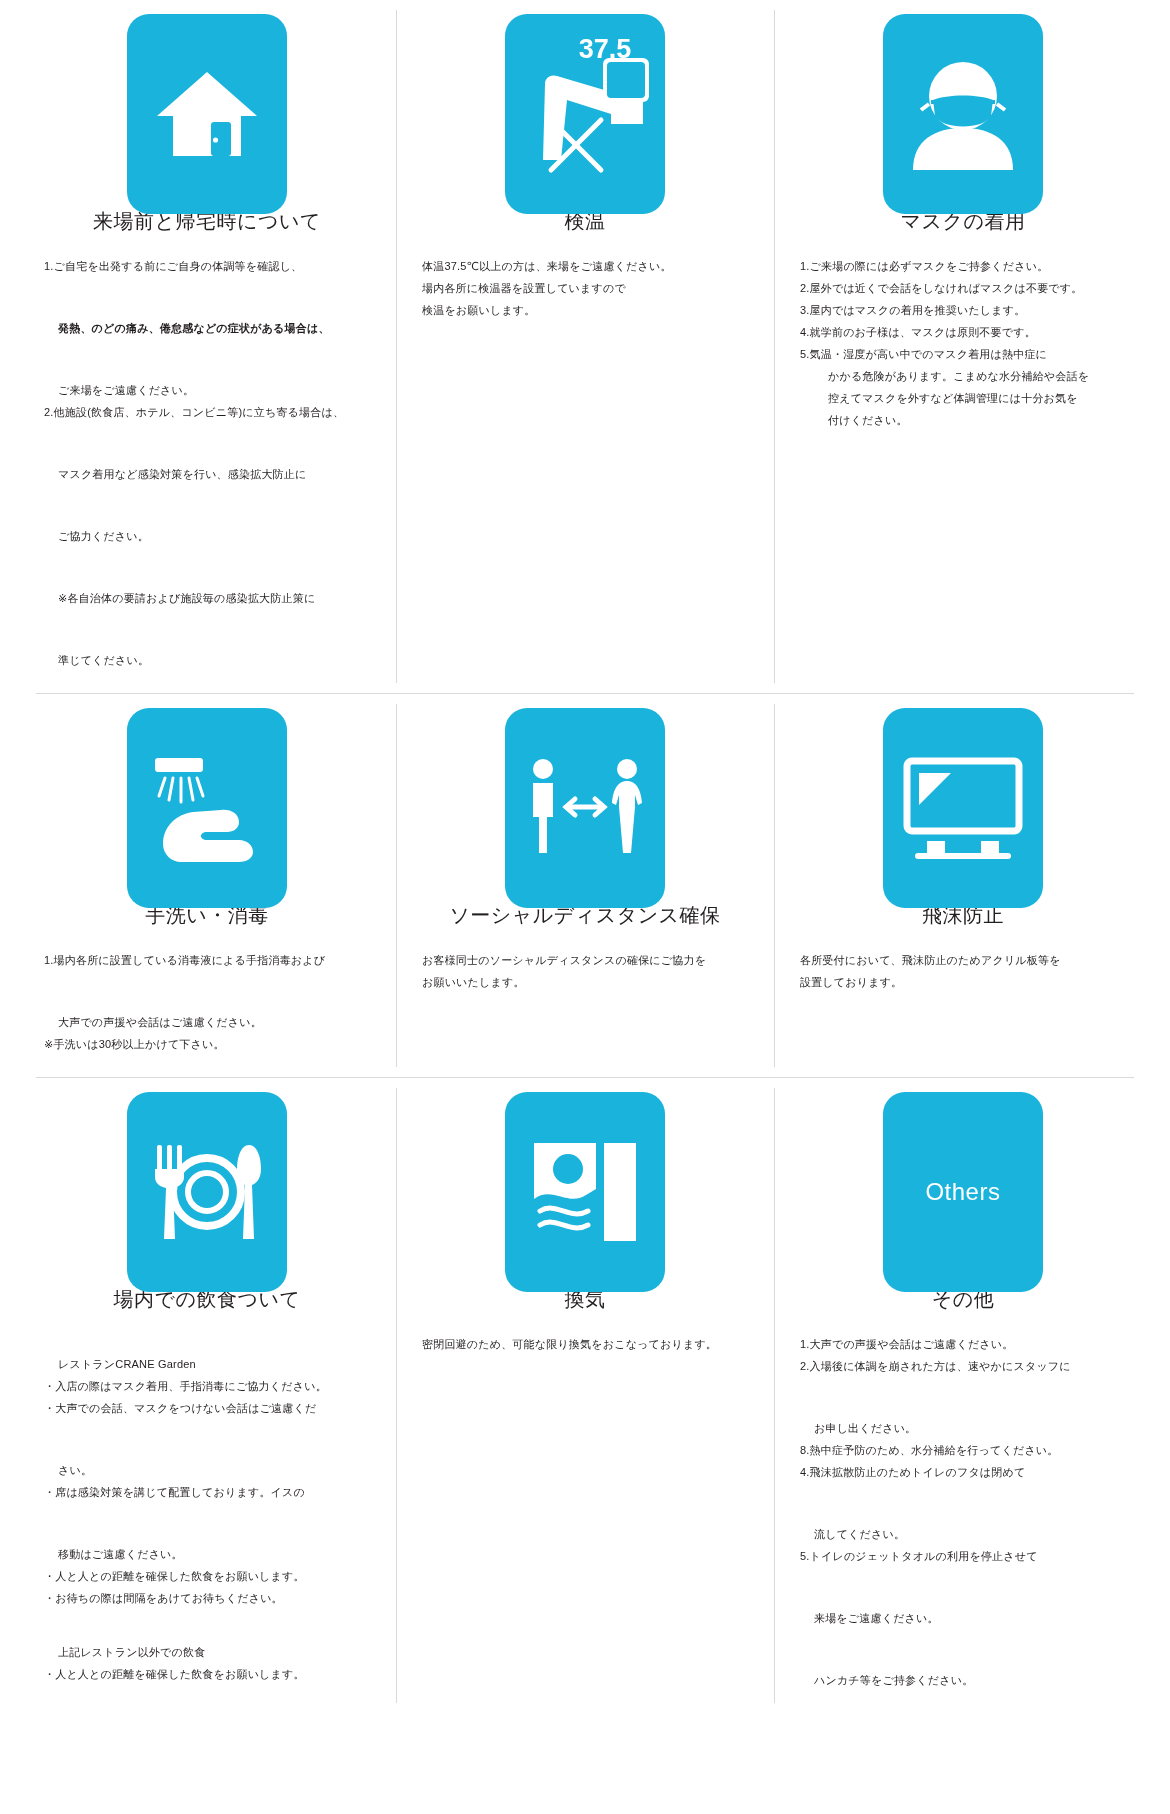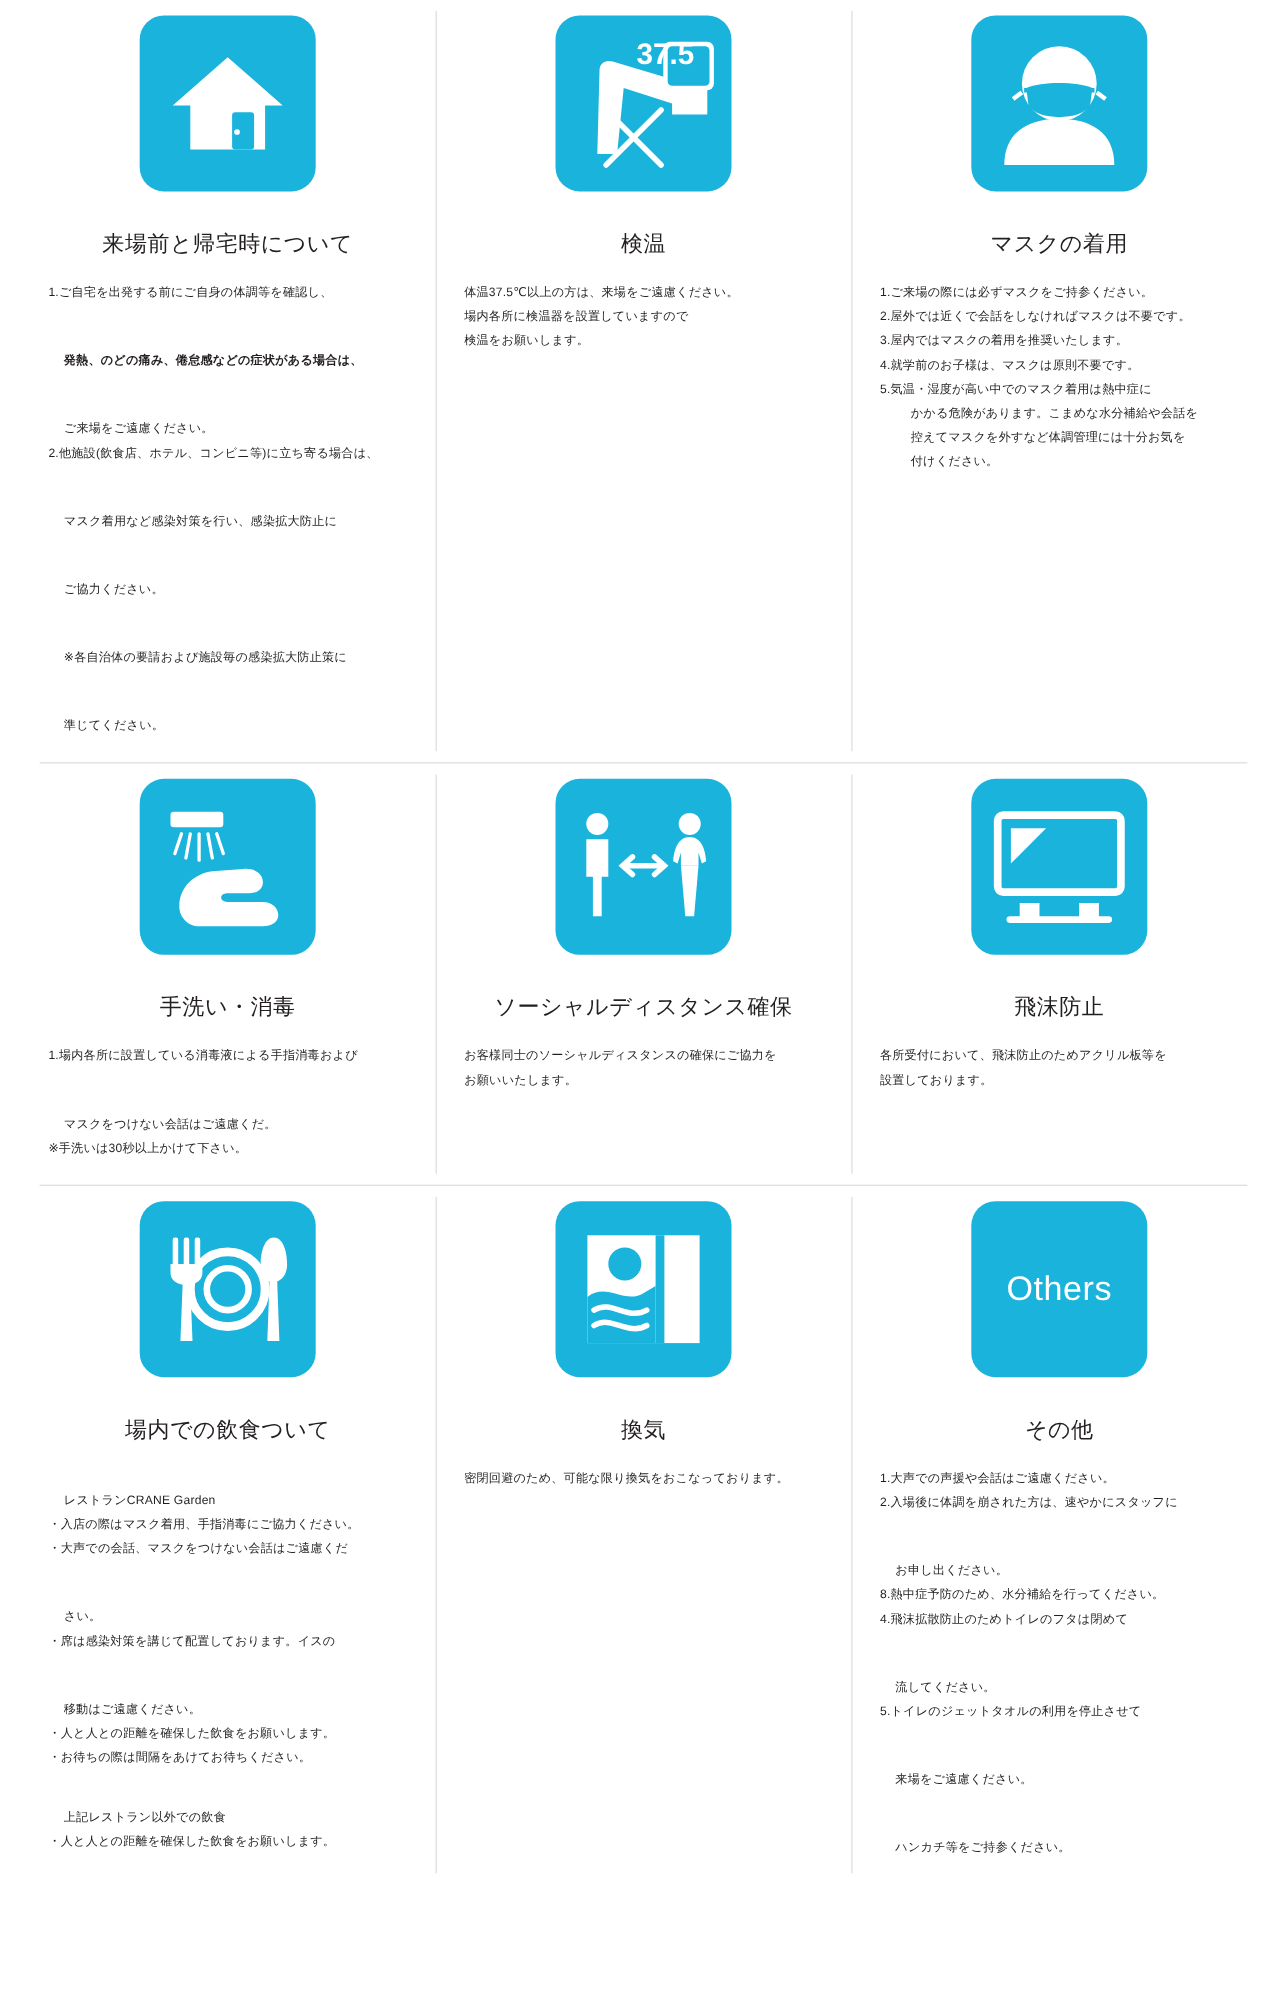--- a/index.html
+++ b/index.html
@@ -44,32 +44,32 @@
     background: #d9d9d9;
   }
   .icon-wrap {
     display: flex;
     justify-content: center;
     align-items: flex-start;
     height: 172px;
   }
   .icon-box {
     width: 160px;
-    height: 160px;
+    height: 200px;
     border-radius: 22px;
     background: #19b3dc;
     display: flex;
     align-items: center;
     justify-content: center;
     position: relative;
   }
   .icon-box svg { display: block; }
   .icon-others-text {
     color: #ffffff;
-    font-size: 31px;
+    font-size: 24px;
     letter-spacing: 0.5px;
     font-family: "Liberation Sans", sans-serif;
   }
   .cell-title {
     text-align: center;
     font-size: 20px;
     margin: 22px 0 20px 0;
     color: #231f20;
     letter-spacing: 0.5px;
   }
@@ -186,21 +186,21 @@
               <line x1="42" y1="30" x2="46" y2="52"></line>
               <line x1="50" y1="30" x2="56" y2="48"></line>
             </g>
             <path d="M16 96 C16 78 30 66 46 64 L74 62 C84 61 92 66 92 74 C92 80 87 84 80 84 L60 84 C56 84 54 86 54 88 C54 90 56 92 60 92 L92 92 C100 92 106 97 106 104 C106 110 100 114 92 114 L34 114 C24 114 16 106 16 96 Z" fill="#ffffff"></path>
           </svg>
         </div>
       </div>
       <div class="cell-title">手洗い・消毒</div>
       <div class="body-text">
         <div class="line">1.場内各所に設置している消毒液による手指消毒および</div>
-        <div class="line indent1">マスクをつけない会話はご遠慮くだ。</div>
+        <div class="line indent1">大声での声援や会話はご遠慮ください。</div>
         <div class="line">※手洗いは30秒以上かけて下さい。</div>
       </div>
     </div>
 
     <div class="cell">
       <div class="icon-wrap">
         <div class="icon-box">
           <svg width="124" height="110" viewBox="0 0 124 110" aria-hidden="true">
             <circle cx="20" cy="16" r="10" fill="#ffffff"></circle>
             <path d="M10 30 h20 v34 h-6 v36 h-8 v-36 h-6 z" fill="#ffffff"></path>

